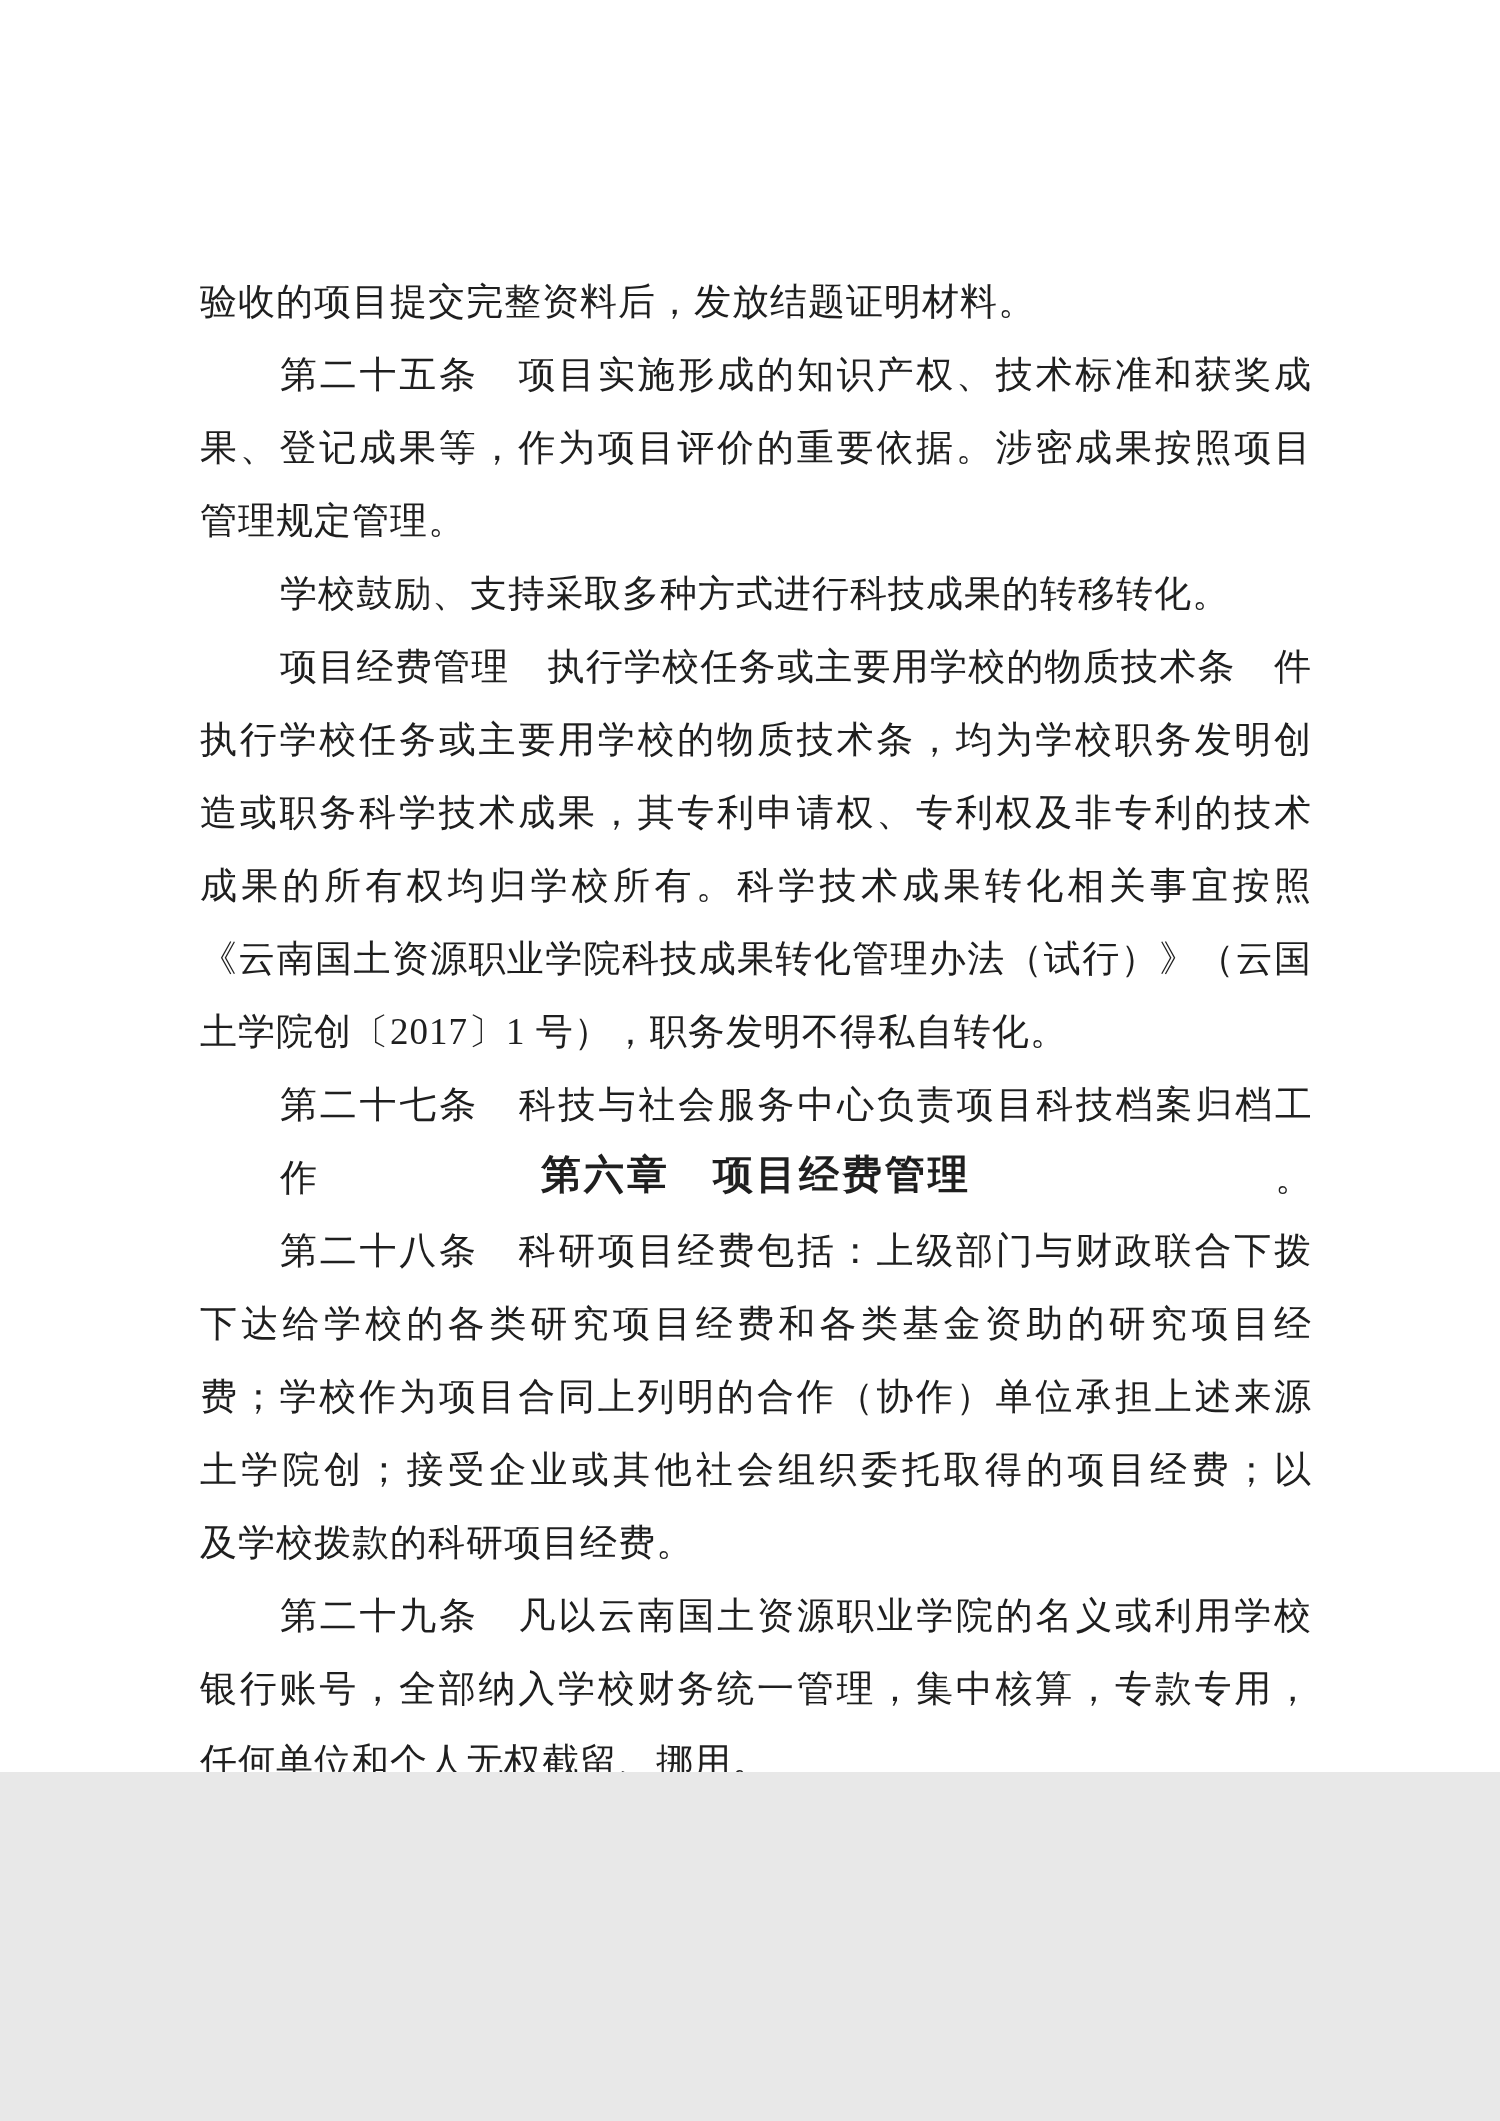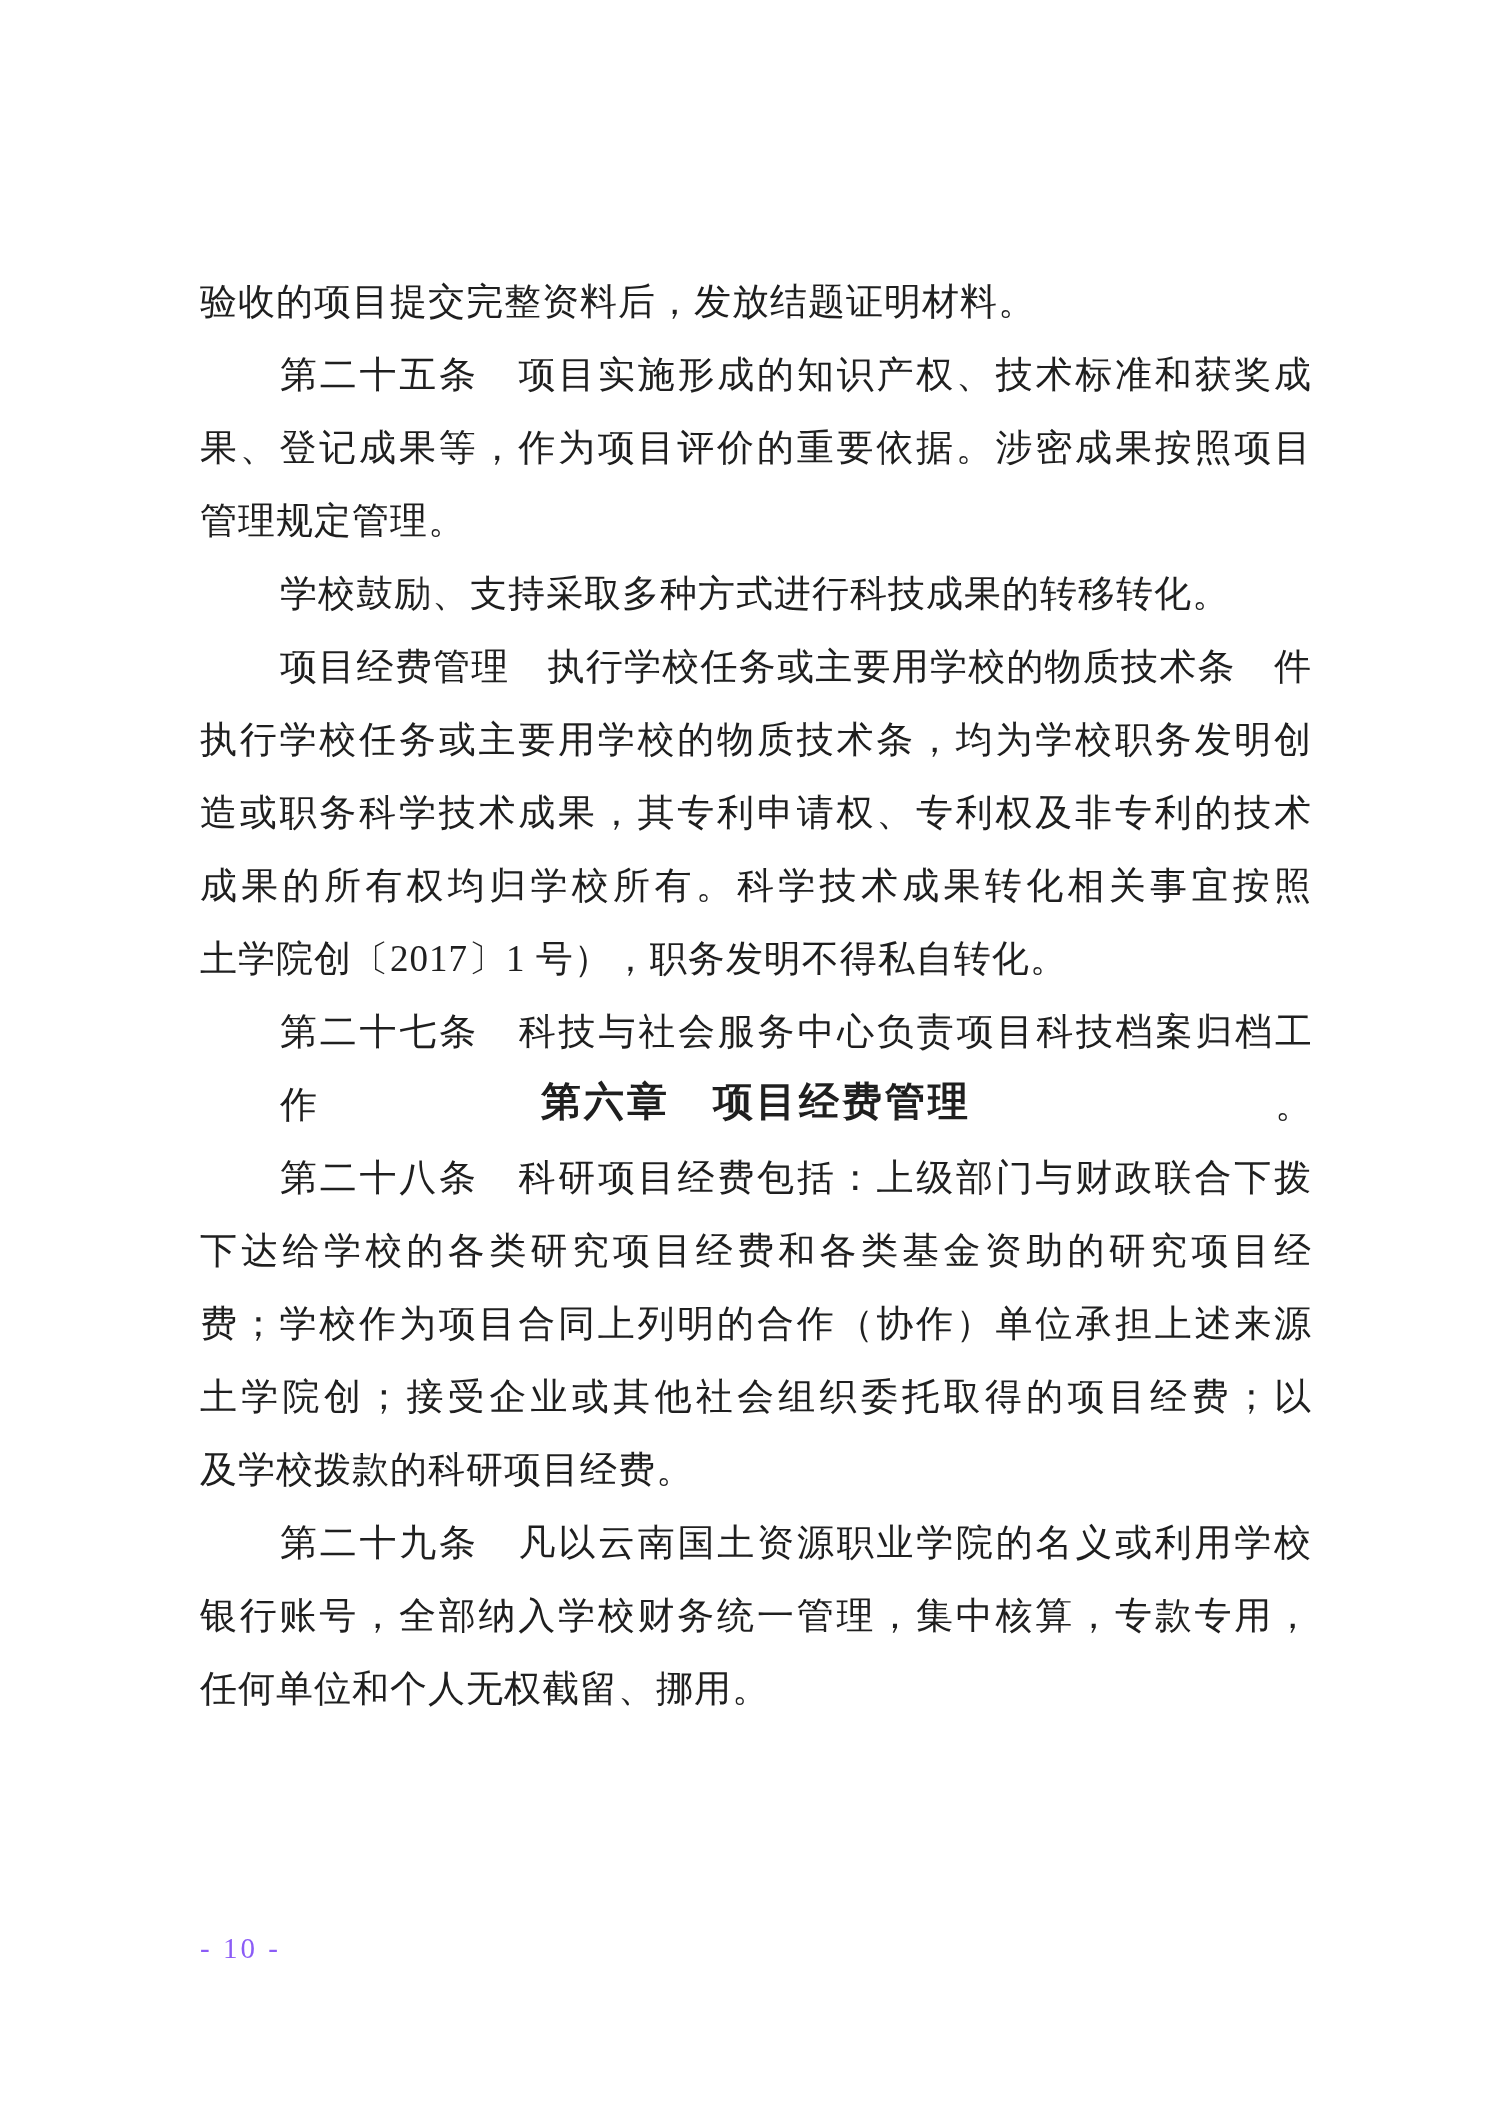--- a/index.html
+++ b/index.html
@@ -3,21 +3,21 @@
 <meta charset="utf-8">
 <style>
   html, body {
     margin: 0;
     padding: 0;
     background: #e8e8e8;
   }
   .page {
     position: relative;
     width: 1500px;
-    height: 2121px;
+    height: 1772px;
     margin: 0 auto;
     background: #ffffff;
     overflow: hidden;
   }
   .doc {
     position: absolute;
     left: 200px;
     top: 265px;
     width: 1112px;
     font-family: "Liberation Serif", "DejaVu Serif", serif;
@@ -64,20 +64,21 @@
   <main class="doc" id="doc-body" style="color: rgb(31, 31, 31);">
       <div class="line">验收的项目提交完整资料后，发放结题证明材料。</div>
       <div class="line indent justify">第二十五条　项目实施形成的知识产权、技术标准和获奖成</div>
       <div class="line justify">果、登记成果等，作为项目评价的重要依据。涉密成果按照项目</div>
       <div class="line">管理规定管理。</div>
       <div class="line indent">学校鼓励、支持采取多种方式进行科技成果的转移转化。</div>
       <div class="line indent justify">项目经费管理　执行学校任务或主要用学校的物质技术条　件</div>
       <div class="line justify">执行学校任务或主要用学校的物质技术条，均为学校职务发明创</div>
       <div class="line justify">造或职务科学技术成果，其专利申请权、专利权及非专利的技术</div>
       <div class="line justify">成果的所有权均归学校所有。科学技术成果转化相关事宜按照</div>
+      <div class="line justify">《云南国土资源职业学院科技成果转化管理办法（试行）》（云国</div>
       <div class="line">土学院创〔2017〕1 号），职务发明不得私自转化。</div>
       <div class="line indent justify" style="letter-spacing: 0px;">第二十七条　科技与社会服务中心负责项目科技档案归档工作。</div>
       <div class="line heading">第六章　项目经费管理</div>
       <div class="line indent justify">第二十八条　科研项目经费包括：上级部门与财政联合下拨</div>
       <div class="line justify">下达给学校的各类研究项目经费和各类基金资助的研究项目经</div>
       <div class="line justify">费；学校作为项目合同上列明的合作（协作）单位承担上述来源</div>
       <div class="line justify">土学院创；接受企业或其他社会组织委托取得的项目经费；以</div>
       <div class="line">及学校拨款的科研项目经费。</div>
       <div class="line indent justify">第二十九条　凡以云南国土资源职业学院的名义或利用学校</div>
       <div class="line justify">银行账号，全部纳入学校财务统一管理，集中核算，专款专用，</div>

